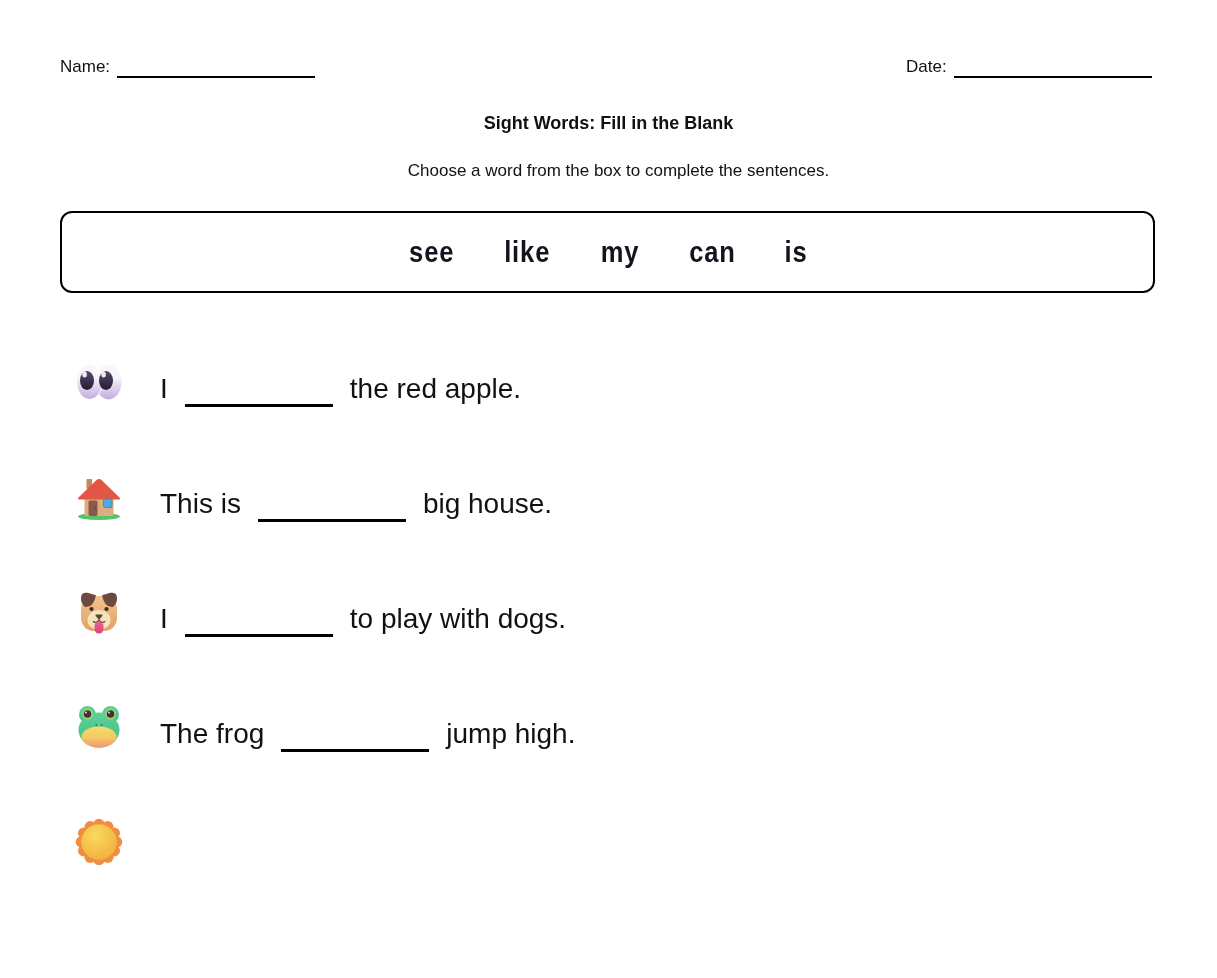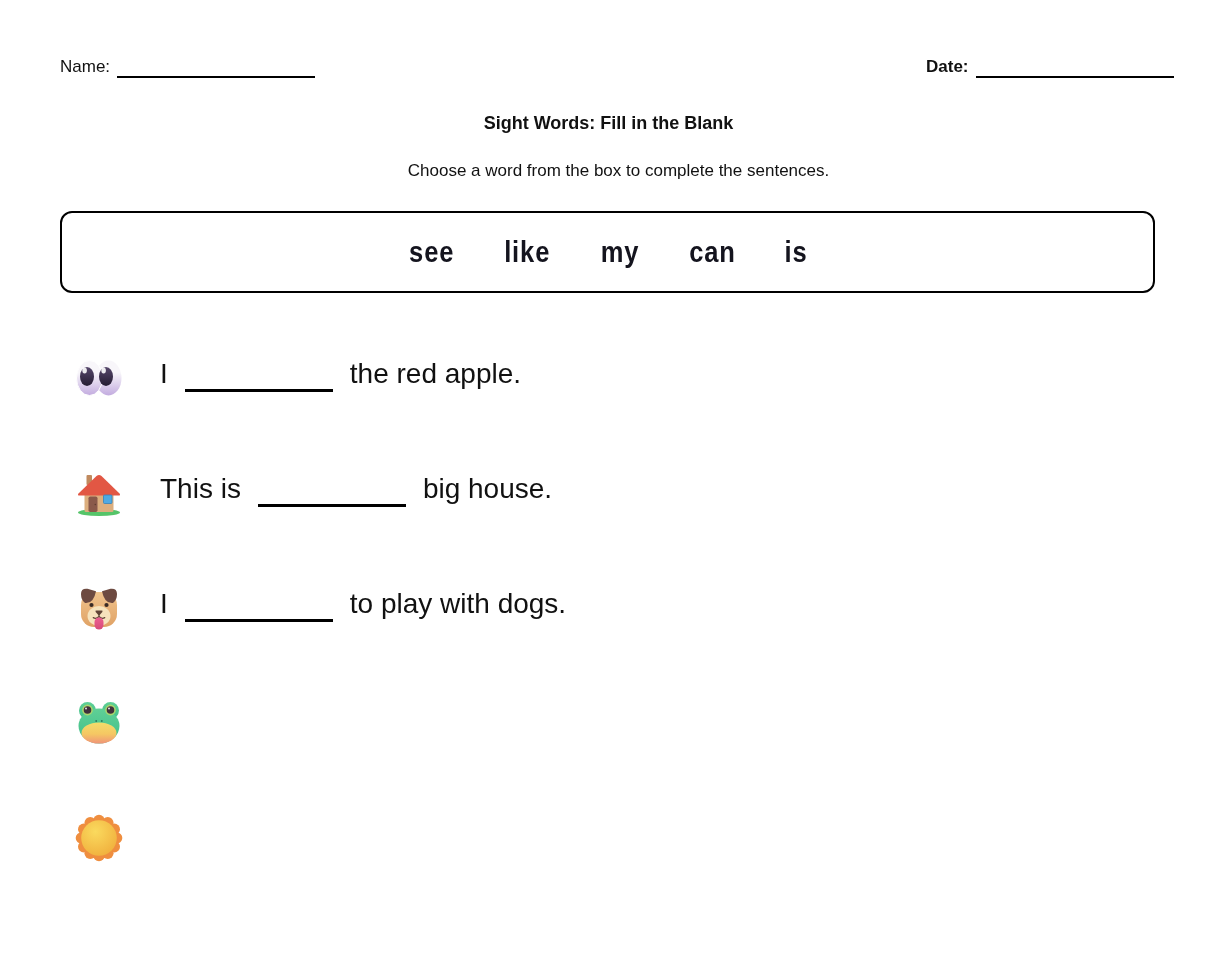--- a/index.html
+++ b/index.html
@@ -9,21 +9,21 @@
     height: 978px;
     background: #ffffff;
     font-family: "Liberation Sans", sans-serif;
     color: #111111;
     overflow: hidden;
   }
 
   
   .field { position: absolute; display: flex; align-items: flex-end; }
   .name-field { left: 60px; top: 56px; }
-  .date-field { left: 926px; top: 56px; font-weight: bold; }
+  .date-field { left: 906px; top: 56px; }
   .field-label { font-size: 17px; line-height: 22px; }
   .field-line { width: 198px; height: 20px; border-bottom: 2px solid #000; margin-left: 7px; }
 
   
   .title {
     position: absolute; top: 113px; left: 0; width: 100%;
     text-align: center; font-size: 18px; font-weight: 700; margin: 0;
   }
   .instructions {
     position: absolute; top: 161px; left: 10px; width: 100%;
@@ -38,21 +38,21 @@
     display: flex; align-items: center; justify-content: center;
     gap: 44px;
   }
   .word-bank .word {
     font-size: 29px; font-weight: 700; letter-spacing: 1px;
     transform: scaleX(0.88); color: #14141e;
   }
 
   
   .sentences { position: absolute; left: 74px; top: 353px; }
-  .row { display: flex; align-items: flex-start; height: 54px; margin-bottom: 61px; }
+  .row { display: flex; align-items: flex-end; height: 54px; margin-bottom: 61px; }
   .icon { width: 50px; height: 50px; flex: 0 0 50px; }
   .icon svg { display: block; }
   .text { margin-left: 36px; font-size: 28px; white-space: nowrap; }
   .blank {
     display: inline-block; width: 148px; height: 36px;
     border-bottom: 3px solid #000; vertical-align: -9px; margin: 0 17px;
   }
 </style>
 </head>
 <body>
@@ -167,20 +167,21 @@
           <ellipse cx="25" cy="28" rx="20.5" ry="17.5" fill="url(#g-frog)"></ellipse>
           <circle cx="13.5" cy="12" r="4.6" fill="#40303c" stroke="#aad66d" stroke-width="1.6"></circle>
           <circle cx="36.5" cy="12" r="4.6" fill="#40303c" stroke="#aad66d" stroke-width="1.6"></circle>
           <circle cx="12" cy="10.4" r="1" fill="#ffffff" opacity="0.85"></circle>
           <circle cx="35" cy="10.4" r="1" fill="#ffffff" opacity="0.85"></circle>
           <ellipse cx="25" cy="35" rx="17.5" ry="10.5" fill="url(#g-frogmouth)"></ellipse>
           <circle cx="22.2" cy="23" r="0.9" fill="#2e7a5e"></circle>
           <circle cx="27.8" cy="23" r="0.9" fill="#2e7a5e"></circle>
         </svg>
       </span>
+      <span class="text"><span>The frog</span><span class="blank"></span><span>jump high.</span></span>
     </div>
 
     <div class="row">
       <span class="icon">
         <svg viewBox="0 0 50 50" width="50" height="50">
           <defs>
             <radialGradient id="g-suncore" cx="0.4" cy="0.32" r="0.85">
               <stop offset="0" stop-color="#fada5e"></stop>
               <stop offset="1" stop-color="#efa938"></stop>
             </radialGradient>

